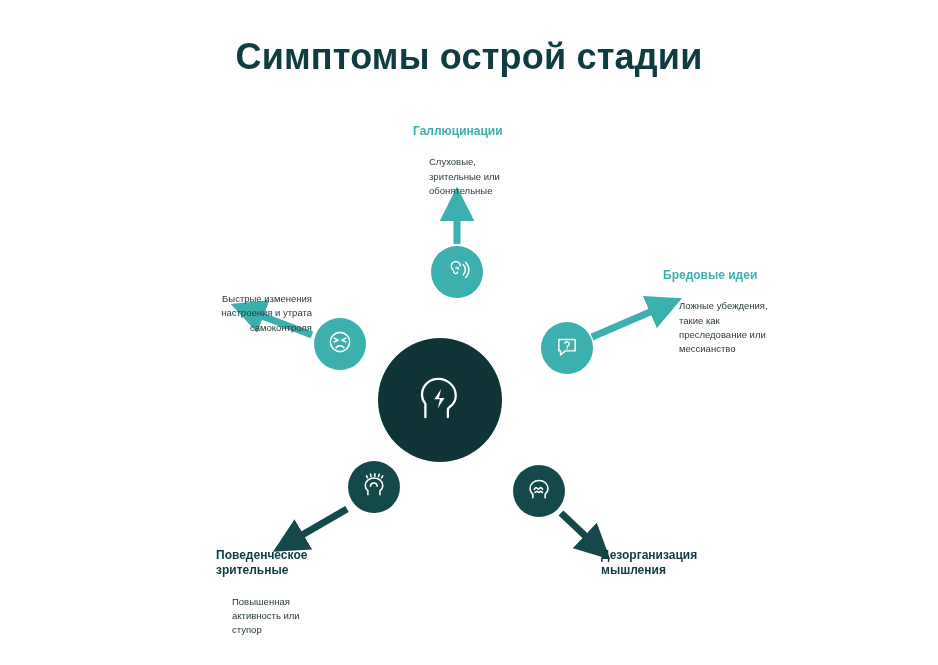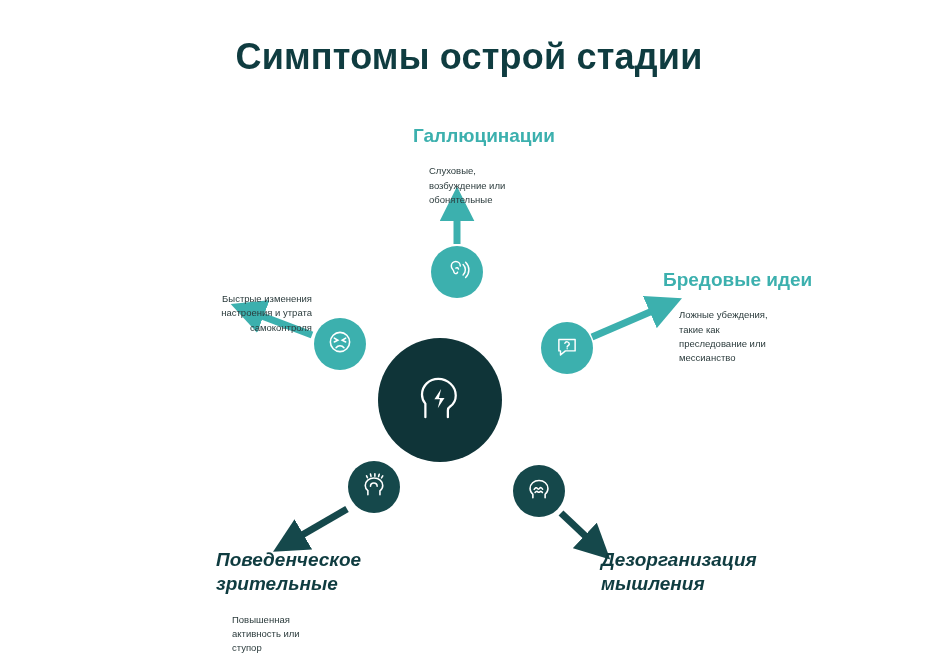--- a/index.html
+++ b/index.html
@@ -60,27 +60,27 @@
     align-items: center;
     justify-content: center;
   }
   .node.teal  { background: #3cb0ae; }
   .node.dark  { background: #15484b; }
 
   .label {
     position: absolute;
   }
   .label .heading {
-    font-size: 19px;
+    font-size: 12px;
     font-weight: bold;
     line-height: 1.28;
     margin: 0 0 7px 0;
   }
   .label .heading.teal { color: #3cb0ae; }
-  .label .heading.dark { color: #0f3c40; font-style: italic; }
+  .label .heading.dark { color: #0f3c40; }
   .label .desc {
     font-size: 9.5px;
     line-height: 1.5;
     color: #2b3b3c;
     margin: 16px;
   }
   .label.align-right { text-align: right; }
 
   
   #lbl-hallucinations { left: 413px; top: 124px; width: 210px; }
@@ -193,21 +193,21 @@
         <path d="M10.5 16.5c1.2-2 2.6-2.6 3.6-1.2.8 1.2 1.8 1.2 2.6 0 1-1.4 2.4-1 3.4 1"></path>
         <path d="M11.5 20c1-1.3 2.2-1.6 3.1-.8.8.7 1.6.7 2.4 0 .9-.8 2.1-.5 2.9.8"></path>
       </svg>
     </span>
   </div>
 
   <div class="label" id="lbl-hallucinations">
     <p class="heading teal">Галлюцинации</p>
     <p class="desc">
       <span>Слуховые,</span><br>
-      <span>возбуждение или</span><br>
+      <span>зрительные или</span><br>
       <span>обонятельные</span>
     </p>
   </div>
 
   <div class="label" id="lbl-delusions">
     <p class="heading teal">Бредовые идеи</p>
     <p class="desc">
       <span>Ложные убеждения,</span><br>
       <span>такие как</span><br>
       <span>преследование или</span><br>

